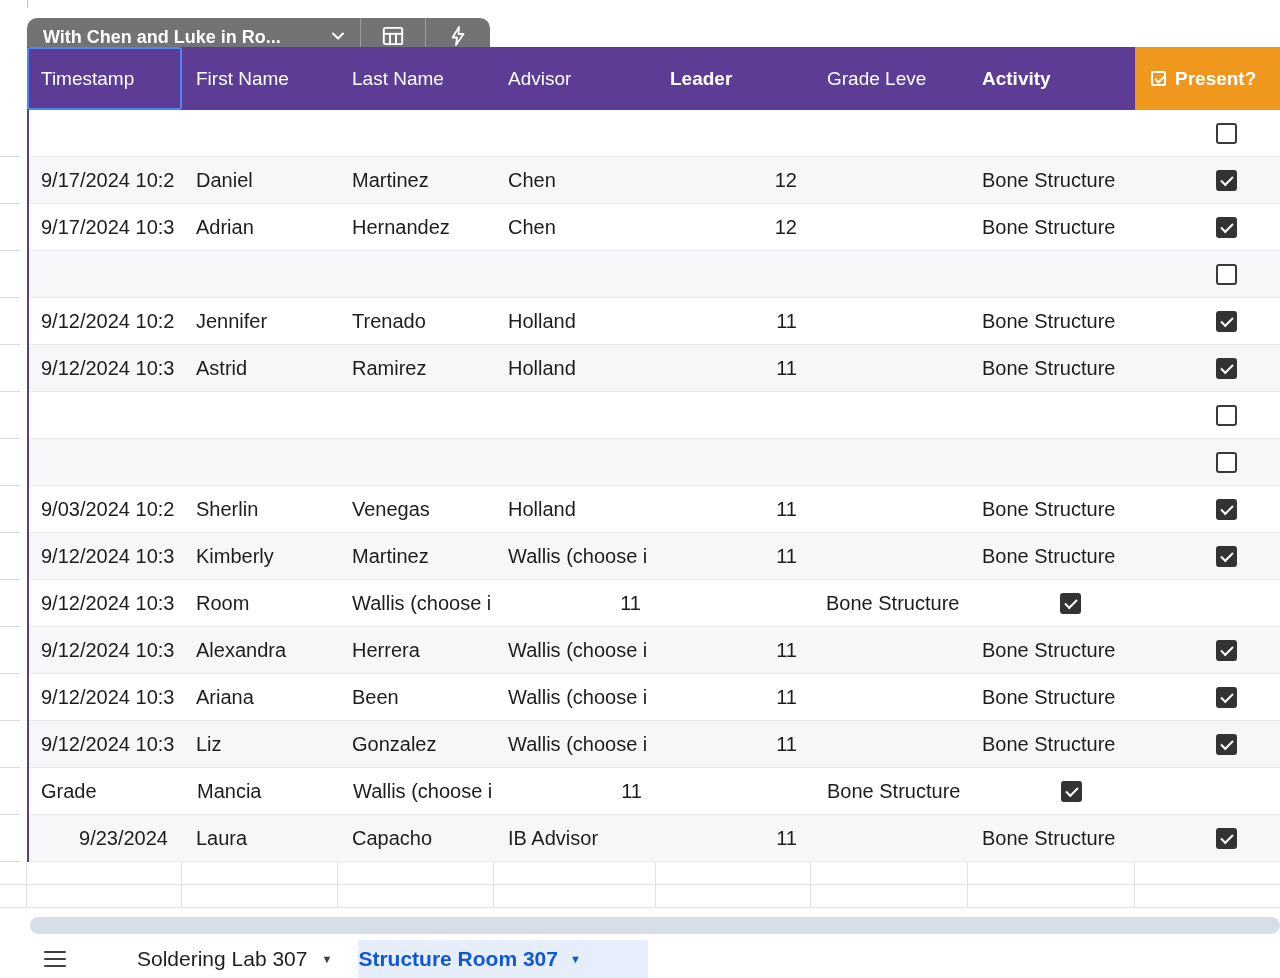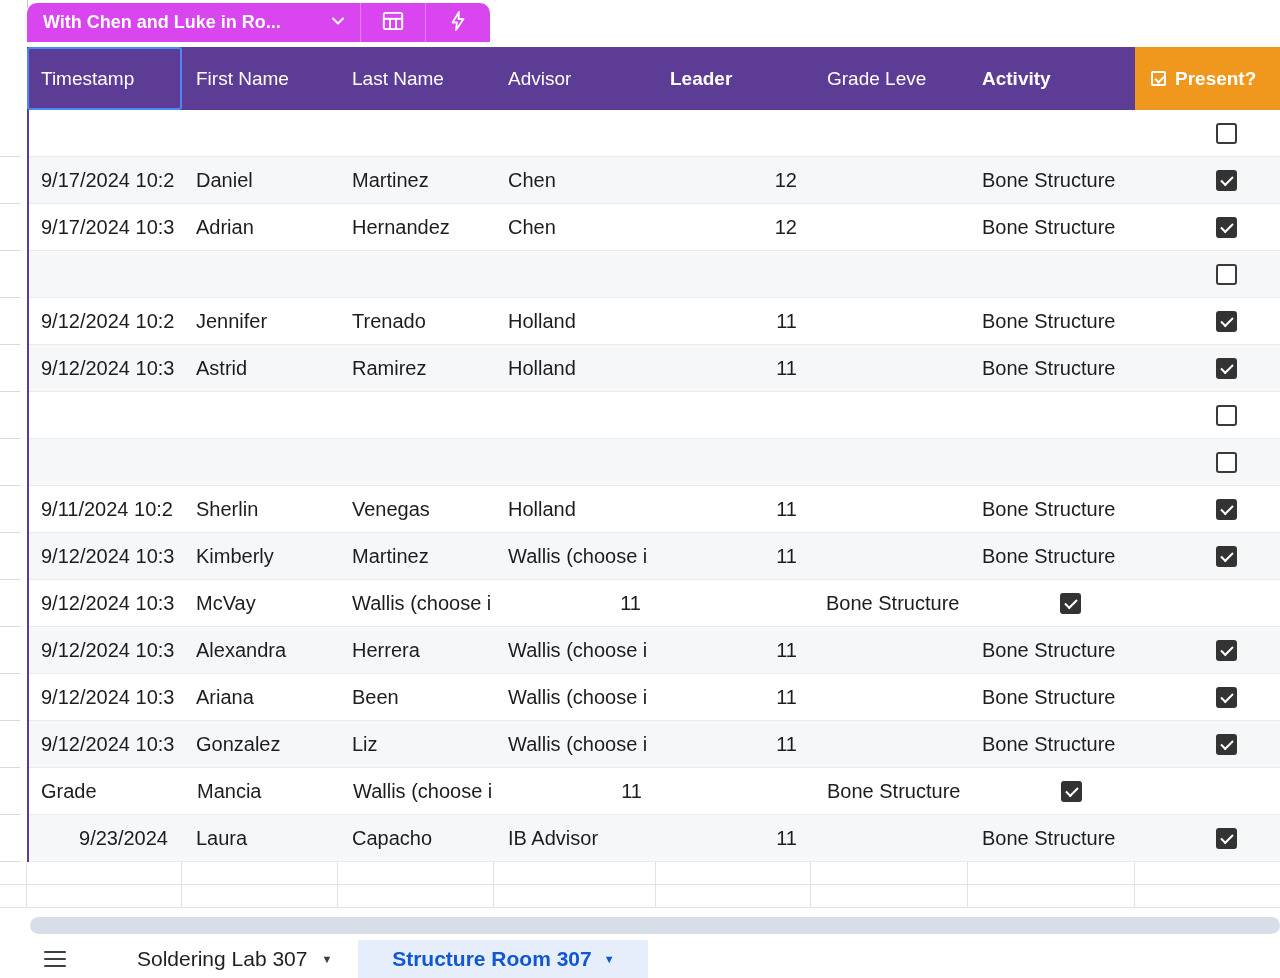--- a/index.html
+++ b/index.html
@@ -3,22 +3,22 @@
 <meta charset="utf-8">
 <style>
   * { margin:0; padding:0; box-sizing:border-box; }
   body { background:#fff; }
   .stage{
     position:relative; width:1280px; height:978px; overflow:hidden;
     background:#fff; font-family:"Liberation Sans",sans-serif;
   }
   
   .table-tab{
-    position:absolute; left:27px; top:3px; height:39px;
-    background:#d946ef; border-radius:10px 10px 0 0;
+    position:absolute; left:27px; top:18px; height:39px;
+    background:#737373; border-radius:10px 10px 0 0;
     display:flex; align-items:stretch;
   }
   .tab-name{
     width:333px; display:flex; align-items:center; justify-content:space-between;
     padding:0 12px 0 16px; cursor:pointer;
   }
   .tab-name-label{ color:#fff; font-weight:700; font-size:18px; white-space:nowrap; }
   .tab-divider{ width:1px; background:rgba(255,255,255,.30); }
   .tab-iconbtn{
     width:64px; border:none; background:transparent; display:flex;
@@ -88,21 +88,21 @@
   
   .bottombar{
     position:absolute; left:17px; top:940px; width:1280px; height:38px;
     background:#fff; display:flex; align-items:center;
   }
   .hamburger{ margin-left:27px; width:22px; display:flex; flex-direction:column; gap:4.5px; cursor:pointer; }
   .hamburger span{ display:block; height:2.5px; background:#3c4043; border-radius:1px; }
   .sheettab{ height:38px; display:flex; align-items:center; cursor:pointer; }
   .sheettab.inactive{ margin-left:71px; gap:14px; color:#1f1f1f; font-size:21px; font-weight:500; }
   .sheettab.active{
-    margin-left:26px; width:290px; justify-content:center; gap:12px;
+    margin-left:26px; width:290px; gap:12px;
     background:#e6eefb; color:#1157d2; font-size:21px; font-weight:700;
   }
   .tri{ font-size:11px; line-height:1; }
   .sheettab.inactive .tri{ color:#3c4043; }
   .sheettab.active .tri{ color:#1157d2; }
 </style>
 </head>
 <body>
 
 <div class="stage">
@@ -258,21 +258,21 @@
         <div class="bcell c2"></div>
         <div class="bcell c3"></div>
         <div class="bcell c4 num"></div>
         <div class="bcell c5"></div>
         <div class="bcell c6"></div>
         <div class="bcell c7 chkcell">
           <div class="cbx"></div>
         </div>
       </div>
       <div class="brow">
-        <div class="bcell c0">9/11/2024 10:2</div>
+        <div class="bcell c0">9/03/2024 10:2</div>
         <div class="bcell c1">Sherlin</div>
         <div class="bcell c2">Venegas</div>
         <div class="bcell c3">Holland</div>
         <div class="bcell c4 num">11</div>
         <div class="bcell c5"></div>
         <div class="bcell c6">Bone Structure</div>
         <div class="bcell c7 chkcell">
           <div class="cbx on"></div>
         </div>
       </div>
@@ -283,21 +283,21 @@
         <div class="bcell c3">Wallis (choose i</div>
         <div class="bcell c4 num">11</div>
         <div class="bcell c5"></div>
         <div class="bcell c6">Bone Structure</div>
         <div class="bcell c7 chkcell">
           <div class="cbx on"></div>
         </div>
       </div>
       <div class="brow">
         <div class="bcell c0">9/12/2024 10:3</div>
-        <div class="bcell c2">McVay</div>
+        <div class="bcell c2">Room</div>
         <div class="bcell c3">Wallis (choose i</div>
         <div class="bcell c4 num">11</div>
         <div class="bcell c5"></div>
         <div class="bcell c6">Bone Structure</div>
         <div class="bcell c7 chkcell">
           <div class="cbx on"></div>
         </div>
       </div>
       <div class="brow band">
         <div class="bcell c0">9/12/2024 10:3</div>
@@ -318,22 +318,22 @@
         <div class="bcell c3">Wallis (choose i</div>
         <div class="bcell c4 num">11</div>
         <div class="bcell c5"></div>
         <div class="bcell c6">Bone Structure</div>
         <div class="bcell c7 chkcell">
           <div class="cbx on"></div>
         </div>
       </div>
       <div class="brow band">
         <div class="bcell c0">9/12/2024 10:3</div>
+        <div class="bcell c1">Liz</div>
         <div class="bcell c2">Gonzalez</div>
-        <div class="bcell c1">Liz</div>
         <div class="bcell c3">Wallis (choose i</div>
         <div class="bcell c4 num">11</div>
         <div class="bcell c5"></div>
         <div class="bcell c6">Bone Structure</div>
         <div class="bcell c7 chkcell">
           <div class="cbx on"></div>
         </div>
       </div>
       <div class="brow">
         <div class="bcell c1">Grade</div>

